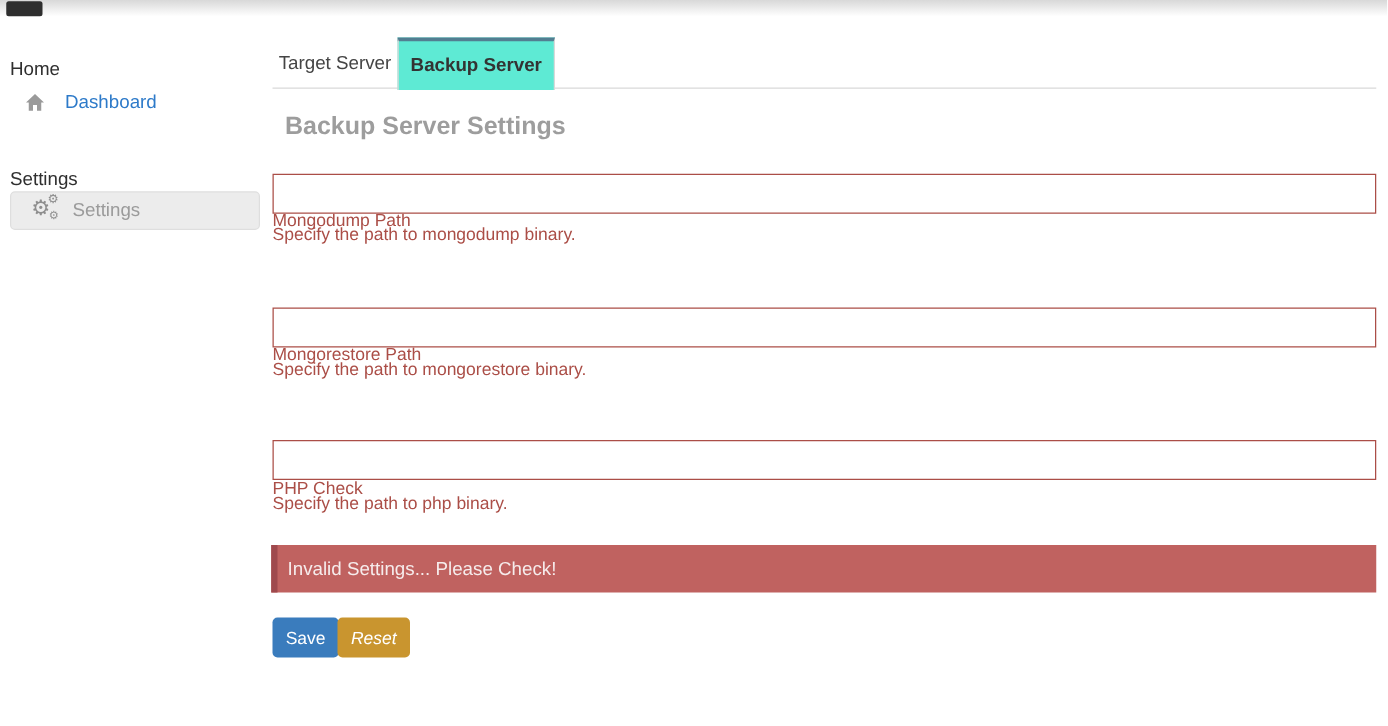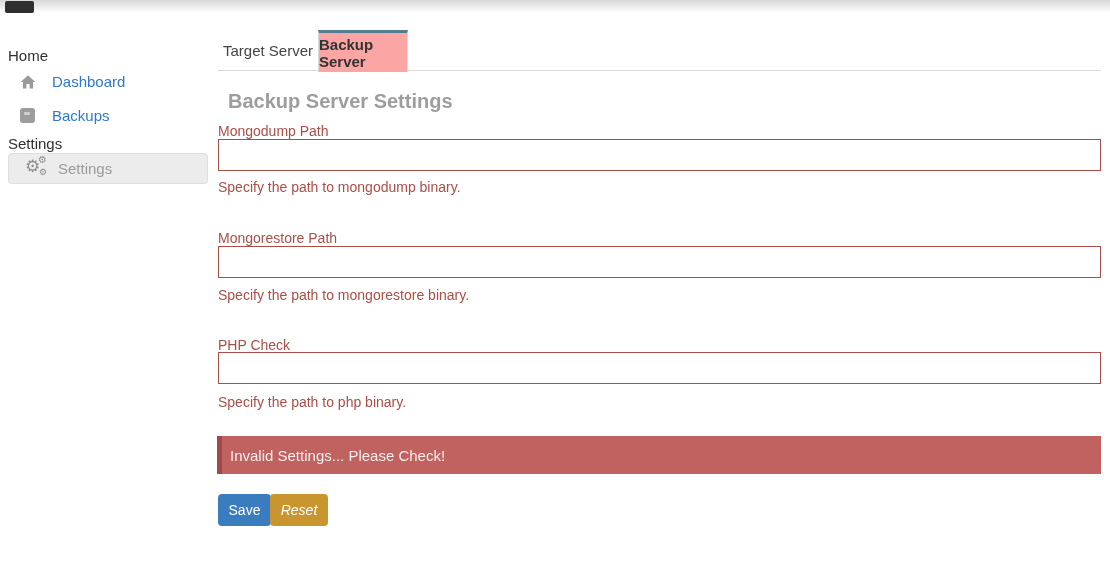--- a/index.html
+++ b/index.html
@@ -37,27 +37,27 @@
   .cog-big{position:absolute;left:0;top:1px;font-size:17px;line-height:17px;}
   .cog-sm{position:absolute;left:13px;top:-2px;font-size:10px;line-height:10px;}
   .cog-sm2{position:absolute;left:14px;top:11px;font-size:9px;line-height:9px;}
   .active-label{position:absolute;left:49px;top:6px;font-size:15px;color:var(--muted-gray);}
 
   
   .tab-baseline{position:absolute;left:218px;top:70px;width:883px;height:1px;background:var(--line-gray);}
   .tab{position:absolute;top:30px;height:41px;font-size:15px;cursor:pointer;
     display:flex;align-items:center;justify-content:center;}
   .tab-inactive{left:218px;width:100px;color:#444;background:transparent;}
-  .tab-active{left:318px;width:90px;color:#333;font-weight:bold;background:#fca5a5;
+  .tab-active{left:318px;width:126px;color:#333;font-weight:bold;background:#5eead4;
     border-top:3px solid var(--tab-teal);border-left:1px solid var(--line-gray);
-    border-right:1px solid var(--line-gray);height:42px;}
+    border-right:1px solid var(--line-gray);height:42px;text-align:right;}
 
   
   .page-heading{position:absolute;left:228px;top:90px;font-size:20px;color:#9d9d9d;}
-  .field-label{position:absolute;left:218px;font-size:14px;color:var(--error-red);}
+  .field-label{position:absolute;left:218px;font-size:14px;color:var(--error-red);margin-top:45px;}
   .field-input{position:absolute;left:218px;width:883px;height:32px;border:1px solid var(--error-red);
     background:#fff;font-size:14px;color:#333;padding:0 8px;outline:none;border-radius:0;}
   .field-help{position:absolute;left:218px;font-size:14px;color:var(--error-red);}
   .lbl-0{top:123px;} .inp-0{top:139px;} .hlp-0{top:179px;}
   .lbl-1{top:230px;} .inp-1{top:246px;} .hlp-1{top:287px;}
   .lbl-2{top:337px;} .inp-2{top:352px;} .hlp-2{top:394px;}
 
   .alert{position:absolute;left:217px;top:436px;width:884px;height:38px;
     background:var(--alert-bg);border-left:5px solid var(--alert-stripe);
     display:flex;align-items:center;}
@@ -82,26 +82,20 @@
 
     <div class="side-item item-dashboard">
       <span class="ic">
         <svg width="16" height="16" viewBox="0 0 16 16">
           <path d="M8 1.2 L15.2 8 H13 v6.5 H9.6 V10 H6.4 v4.5 H3 V8 H0.8 Z" fill="#9a9a9a"></path>
         </svg>
       </span>
       <span class="side-link">Dashboard</span>
     </div>
 
-    <div class="side-item item-backups">
-      <span class="drive-box">
-          <span class="dash"></span>
-        </span>
-      <span class="side-link">Backups</span>
-    </div>
 
     <div class="side-section section-settings">Settings</div>
 
     <div class="side-active">
       <span class="cogs">
         <span class="cog-big">⚙</span>
         <span class="cog-sm">⚙</span>
         <span class="cog-sm2">⚙</span>
       </span>
       <span class="active-label">Settings</span>

